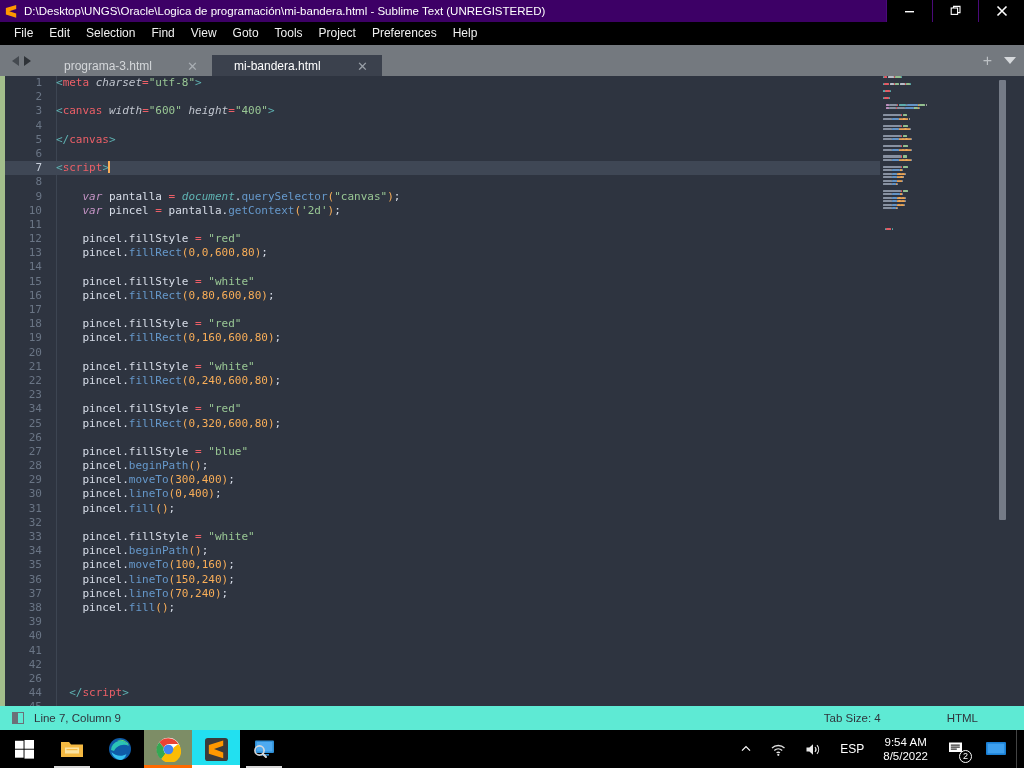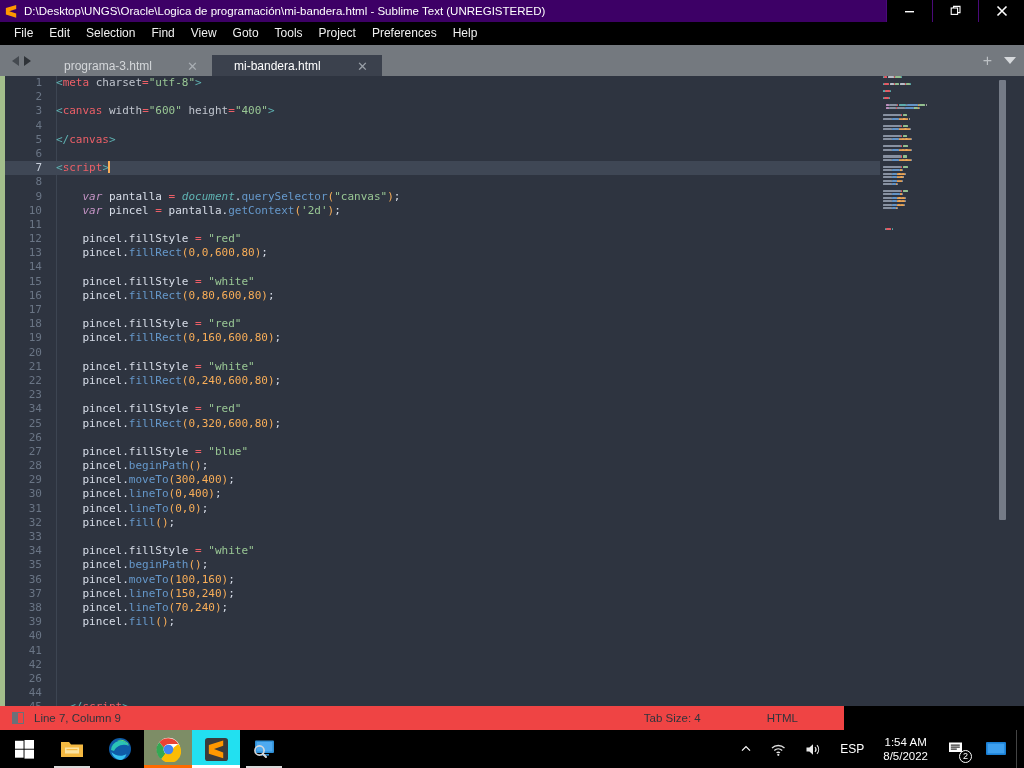--- a/index.html
+++ b/index.html
@@ -109,21 +109,21 @@
   .gutter .row.cur { background: #3f4755; color: #c8cfdb; }
   .code-area .row.cur { background: #3f4755; }
   .code-area .row { color: #d8dee9; padding-left: 6px; }
   .indent-guide {
     position: absolute; top: 0; left: 56px; width: 1px; height: 630px;
     background: #3d4552;
   }
   
   .t-tag  { color: #5fb3b3; }
   .t-tagname { color: #ec5f67; }
-  .t-attr { color: #c0c5ce; }
+  .t-attr { color: #c0c5ce; font-style: italic; }
   .t-str  { color: #99c794; }
   .t-num  { color: #f9ae58; }
   .t-fn   { color: #6699cc; }
   .t-kw   { color: #c594c5; font-style: italic; }
   .t-var  { color: #5fb3b3; font-style: italic; }
   .t-op   { color: #ec5f67; }
   .t-plain{ color: #d8dee9; }
   .t-punc { color: #f9ae58; }
   .caret {
     display: inline-block; width: 2px; height: 12px; background: #f9ae58;
@@ -137,22 +137,22 @@
   }
   .mm-row { height: 3px; margin-bottom: 0.45px; position: relative; }
   .mm-seg { position: absolute; height: 2.1px; top: 0.4px; border-radius: 0.5px; opacity: .95; }
   .mm-scroll {
     position: absolute; top: 4px; right: 18px; width: 7px; height: 440px;
     background: #757b87; border-radius: 1px;
   }
 
   
   .statusbar {
-    position: absolute; top: 706px; left: 0; width: 844px; height: 24px;
-    background: #ef4444; display: flex; align-items: center;
+    position: absolute; top: 706px; left: 0; width: 1024px; height: 24px;
+    background: #5eead4; display: flex; align-items: center;
   }
   .status-icon {
     width: 12px; height: 12px; margin-left: 12px; margin-right: 10px;
     border: 1.5px solid #6c7078; display: flex; flex: 0 0 auto;
   }
   .status-icon i { display: block; width: 50%; height: 100%; background: #6c7078; }
   .status-text { color: #30343c; font-size: 11.5px; }
   .status-right { position: absolute; right: 0; top: 0; height: 24px; display: flex; align-items: center; }
   .status-right span { color: #30343c; font-size: 11.5px; }
   .st-tab { margin-right: 66px; }
@@ -339,21 +339,20 @@
         <div class="row"><span class="t-plain">    pincel.fillStyle </span><span class="t-op">=</span><span class="t-plain"> </span><span class="t-str">"white"</span></div>
         <div class="row"><span class="t-plain">    pincel.</span><span class="t-fn">fillRect</span><span class="t-punc">(</span><span class="t-num">0</span><span class="t-punc">,</span><span class="t-num">240</span><span class="t-punc">,</span><span class="t-num">600</span><span class="t-punc">,</span><span class="t-num">80</span><span class="t-punc">)</span><span class="t-plain">;</span></div>
         <div class="row">&nbsp;</div>
         <div class="row"><span class="t-plain">    pincel.fillStyle </span><span class="t-op">=</span><span class="t-plain"> </span><span class="t-str">"red"</span></div>
         <div class="row"><span class="t-plain">    pincel.</span><span class="t-fn">fillRect</span><span class="t-punc">(</span><span class="t-num">0</span><span class="t-punc">,</span><span class="t-num">320</span><span class="t-punc">,</span><span class="t-num">600</span><span class="t-punc">,</span><span class="t-num">80</span><span class="t-punc">)</span><span class="t-plain">;</span></div>
         <div class="row">&nbsp;</div>
         <div class="row"><span class="t-plain">    pincel.fillStyle </span><span class="t-op">=</span><span class="t-plain"> </span><span class="t-str">"blue"</span></div>
         <div class="row"><span class="t-plain">    pincel.</span><span class="t-fn">beginPath</span><span class="t-punc">()</span><span class="t-plain">;</span></div>
         <div class="row"><span class="t-plain">    pincel.</span><span class="t-fn">moveTo</span><span class="t-punc">(</span><span class="t-num">300</span><span class="t-punc">,</span><span class="t-num">400</span><span class="t-punc">)</span><span class="t-plain">;</span></div>
         <div class="row"><span class="t-plain">    pincel.</span><span class="t-fn">lineTo</span><span class="t-punc">(</span><span class="t-num">0</span><span class="t-punc">,</span><span class="t-num">400</span><span class="t-punc">)</span><span class="t-plain">;</span></div>
-        <div class="row"><span class="t-plain">    pincel.</span><span class="t-fn">lineTo</span><span class="t-punc">(</span><span class="t-num">0</span><span class="t-punc">,</span><span class="t-num">0</span><span class="t-punc">)</span><span class="t-plain">;</span></div>
         <div class="row"><span class="t-plain">    pincel.</span><span class="t-fn">fill</span><span class="t-punc">()</span><span class="t-plain">;</span></div>
         <div class="row">&nbsp;</div>
         <div class="row"><span class="t-plain">    pincel.fillStyle </span><span class="t-op">=</span><span class="t-plain"> </span><span class="t-str">"white"</span></div>
         <div class="row"><span class="t-plain">    pincel.</span><span class="t-fn">beginPath</span><span class="t-punc">()</span><span class="t-plain">;</span></div>
         <div class="row"><span class="t-plain">    pincel.</span><span class="t-fn">moveTo</span><span class="t-punc">(</span><span class="t-num">100</span><span class="t-punc">,</span><span class="t-num">160</span><span class="t-punc">)</span><span class="t-plain">;</span></div>
         <div class="row"><span class="t-plain">    pincel.</span><span class="t-fn">lineTo</span><span class="t-punc">(</span><span class="t-num">150</span><span class="t-punc">,</span><span class="t-num">240</span><span class="t-punc">)</span><span class="t-plain">;</span></div>
         <div class="row"><span class="t-plain">    pincel.</span><span class="t-fn">lineTo</span><span class="t-punc">(</span><span class="t-num">70</span><span class="t-punc">,</span><span class="t-num">240</span><span class="t-punc">)</span><span class="t-plain">;</span></div>
         <div class="row"><span class="t-plain">    pincel.</span><span class="t-fn">fill</span><span class="t-punc">()</span><span class="t-plain">;</span></div>
         <div class="row">&nbsp;</div>
         <div class="row">&nbsp;</div>
@@ -707,21 +706,21 @@
       </div>
       <div class="tray-item">
         <svg width="17" height="15" viewBox="0 0 17 15">
           <path d="M1.5 5.4 L4.4 5.4 L8 2.2 L8 12.8 L4.4 9.6 L1.5 9.6 Z" fill="#e8e8e8"></path>
           <path d="M10 5 A3.8 3.8 0 0 1 10 10" fill="none" stroke="#e8e8e8" stroke-width="1.1"></path>
           <path d="M12 3.2 A6.5 6.5 0 0 1 12 11.8" fill="none" stroke="#e8e8e8" stroke-width="1.1"></path>
         </svg>
       </div>
       <div class="tray-item">ESP</div>
       <div class="tray-clock">
-        <span>1:54 AM</span>
+        <span>9:54 AM</span>
         <span>8/5/2022</span>
       </div>
       <div class="tray-item">
         <svg width="20" height="18" viewBox="0 0 20 18">
           <rect x="2" y="2.5" width="13" height="9.5" fill="#fff"></rect>
           <rect x="3.8" y="4.6" width="9" height="1" fill="#000"></rect>
           <rect x="3.8" y="6.6" width="9" height="1" fill="#000"></rect>
           <rect x="3.8" y="8.6" width="6" height="1" fill="#000"></rect>
         </svg>
         <span class="notif-badge">2</span>

